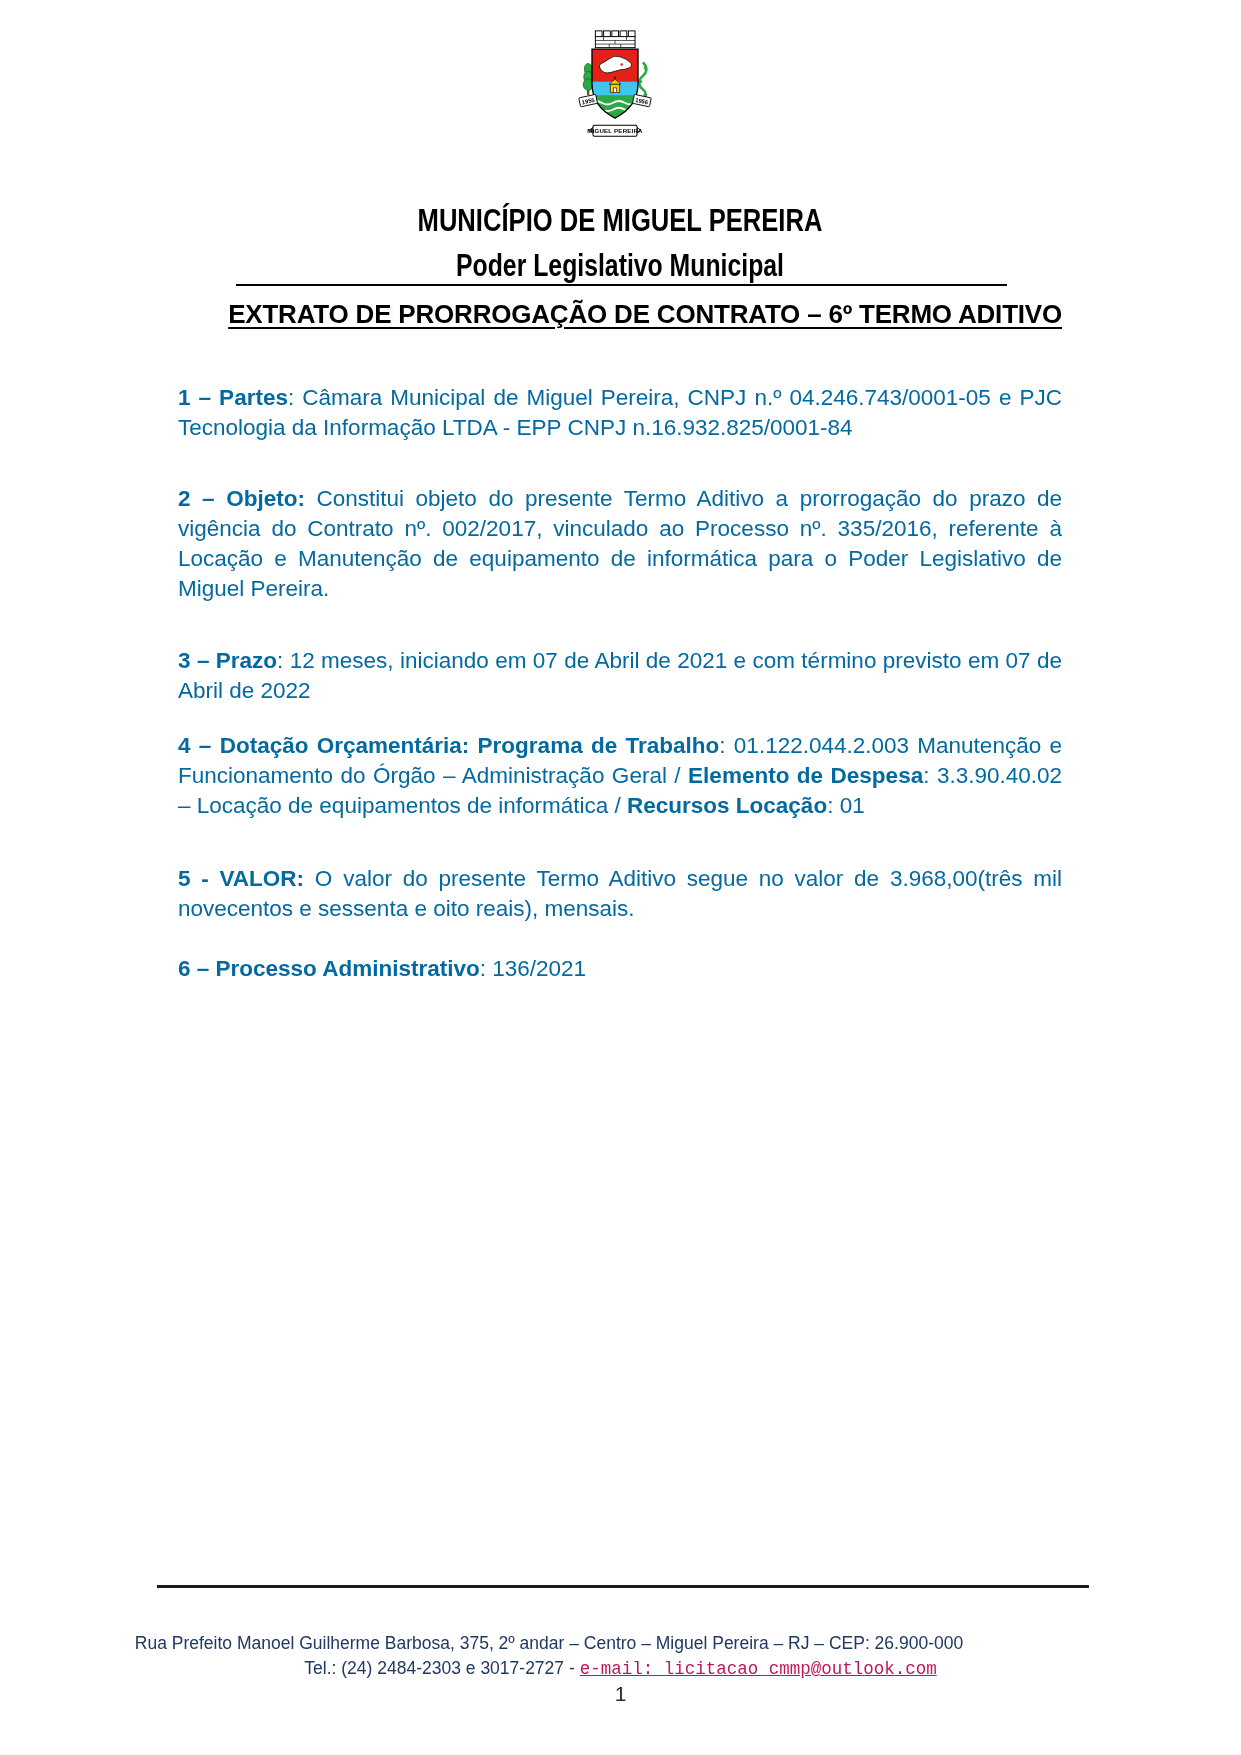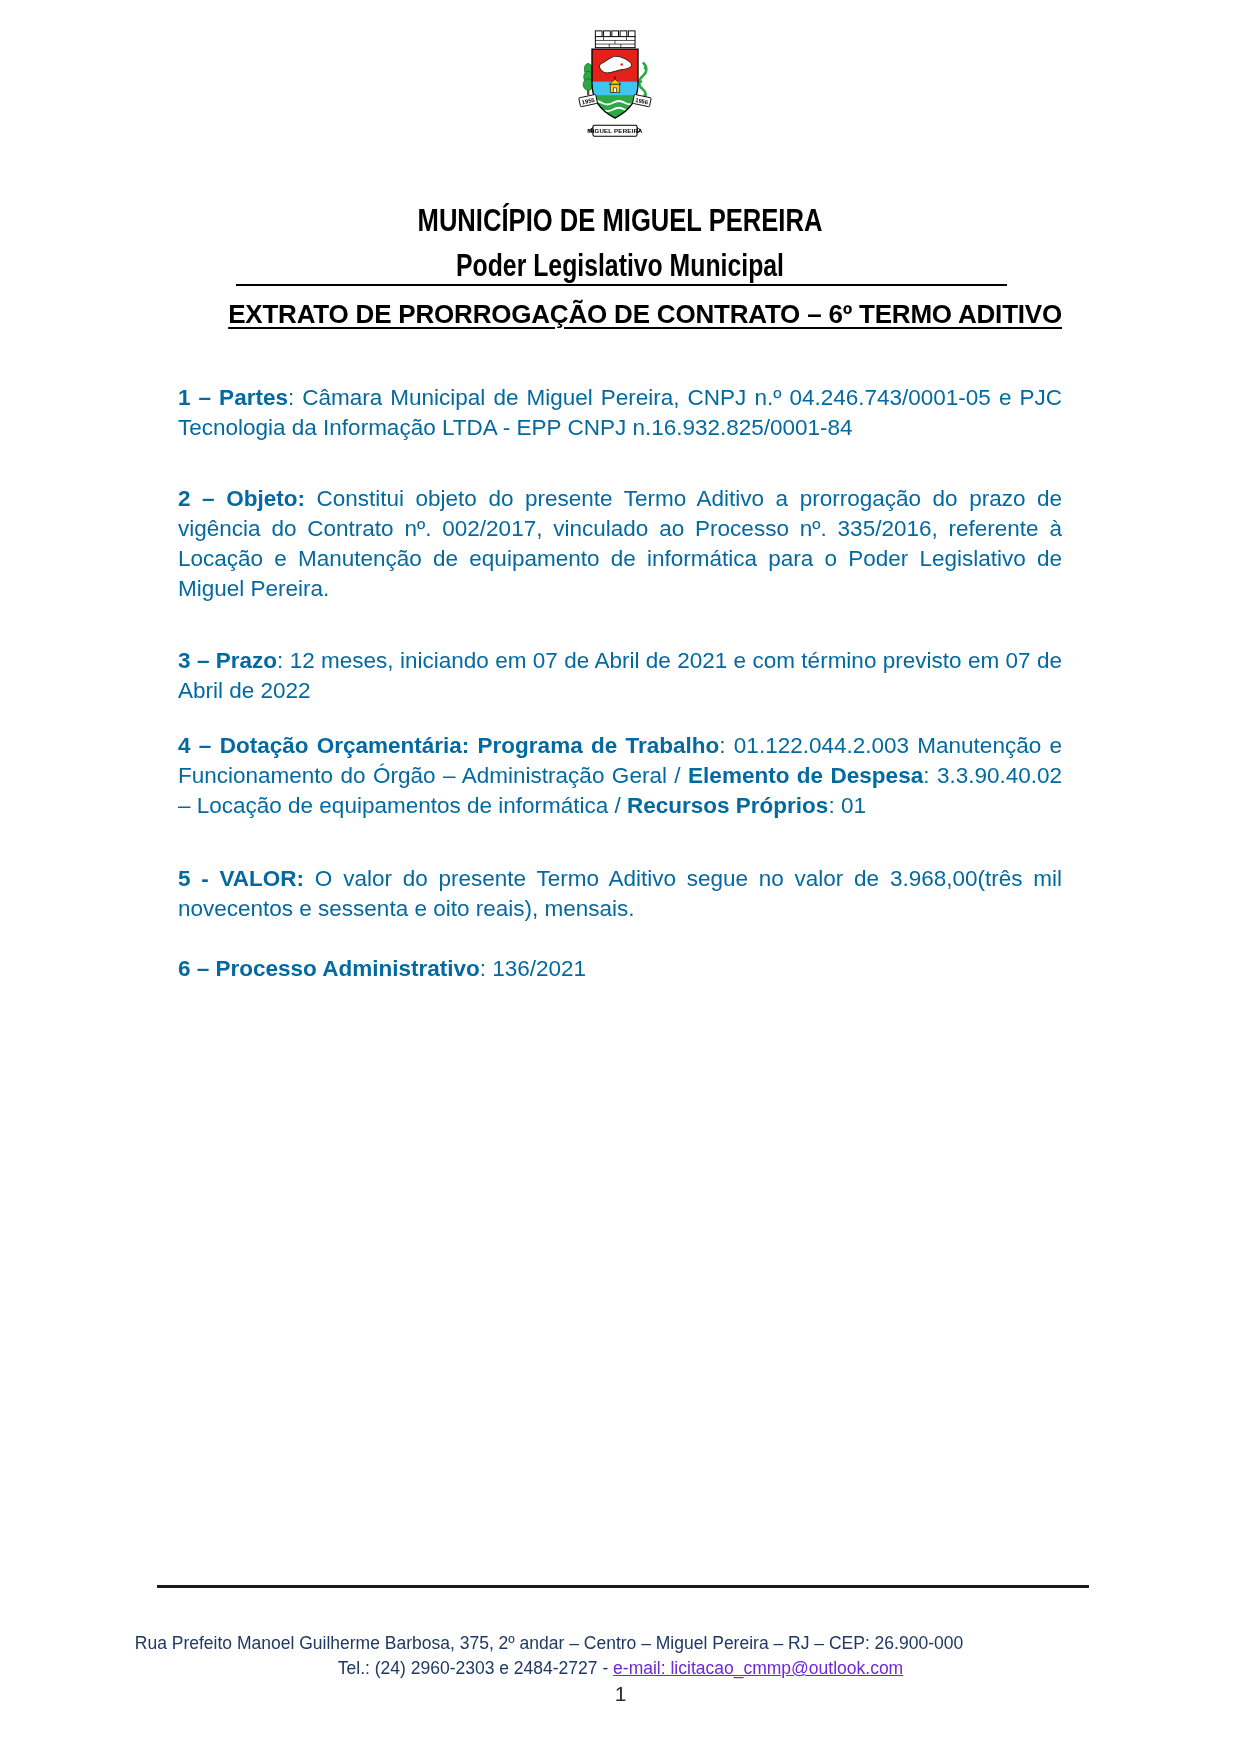--- a/index.html
+++ b/index.html
@@ -88,23 +88,24 @@
     color: #1f3864;
   }
   .footer-contact {
     position: absolute;
     top: 1658px; left: 0; width: 1241px;
     text-align: center;
     font-size: 17.5px;
     color: #1f3864;
   }
   .email-link {
-    color: #6d28d9;
+    color: #be185d;
     text-decoration: underline;
     cursor: pointer;
+    font-family: Liberation Mono, monospace;
   }
   .page-number {
     position: absolute;
     top: 1682px; left: 0; width: 1241px;
     text-align: center;
     font-size: 21px;
     color: #2b2b2b;
   }
 </style>
 </head>
@@ -194,25 +195,25 @@
     <h1 class="municipality">MUNICÍPIO DE MIGUEL PEREIRA</h1>
     <h2 class="branch">Poder Legislativo Municipal</h2>
     <div class="header-rule"></div>
     <h3 class="doc-title">EXTRATO DE PRORROGAÇÃO DE CONTRATO – 6º TERMO ADITIVO</h3>
   </header>
 
   <main>
     <p class="para p1"><b>1 – Partes</b><span>: Câmara Municipal de Miguel Pereira, CNPJ n.º 04.246.743/0001-05 e PJC Tecnologia da Informação LTDA - EPP CNPJ n.16.932.825/0001-84</span></p>
     <p class="para p2"><b>2 – Objeto:</b><span> Constitui objeto do presente Termo Aditivo a prorrogação do prazo de vigência do Contrato nº. 002/2017, vinculado ao Processo nº. 335/2016, referente à Locação e Manutenção de equipamento de informática para o Poder Legislativo de Miguel Pereira.</span></p>
     <p class="para p3"><b>3 – Prazo</b><span>: 12 meses, iniciando em 07 de Abril de 2021 e com término previsto em 07 de Abril de 2022</span></p>
-    <p class="para p4"><b>4 – Dotação Orçamentária: Programa de Trabalho</b><span>: 01.122.044.2.003 Manutenção e Funcionamento do Órgão – Administração Geral / </span><b>Elemento de Despesa</b><span>: 3.3.90.40.02 – Locação de equipamentos de informática / </span><b>Recursos Próprios</b><span>: 01</span></p>
+    <p class="para p4"><b>4 – Dotação Orçamentária: Programa de Trabalho</b><span>: 01.122.044.2.003 Manutenção e Funcionamento do Órgão – Administração Geral / </span><b>Elemento de Despesa</b><span>: 3.3.90.40.02 – Locação de equipamentos de informática / </span><b>Recursos Locação</b><span>: 01</span></p>
     <p class="para p5"><b>5 -  VALOR:</b><span> O valor do presente Termo Aditivo segue no valor de 3.968,00(três mil novecentos e sessenta e oito reais), mensais.</span></p>
     <p class="para p6"><b>6 – Processo Administrativo</b><span>: 136/2021</span></p>
   </main>
 
   <footer>
     <div class="footer-rule"></div>
     <p class="footer-address">Rua Prefeito Manoel Guilherme Barbosa, 375, 2º andar – Centro – Miguel Pereira – RJ – CEP: 26.900-000</p>
-    <p class="footer-contact"><span>Tel.: (24) 2960-2303 e 2484-2727 - </span><a class="email-link">e-mail: licitacao_cmmp@outlook.com</a></p>
+    <p class="footer-contact"><span>Tel.: (24) 2484-2303 e 3017-2727 - </span><a class="email-link">e-mail: licitacao_cmmp@outlook.com</a></p>
     <div class="page-number">1</div>
   </footer>
 
 </div>
 
 </body></html>

